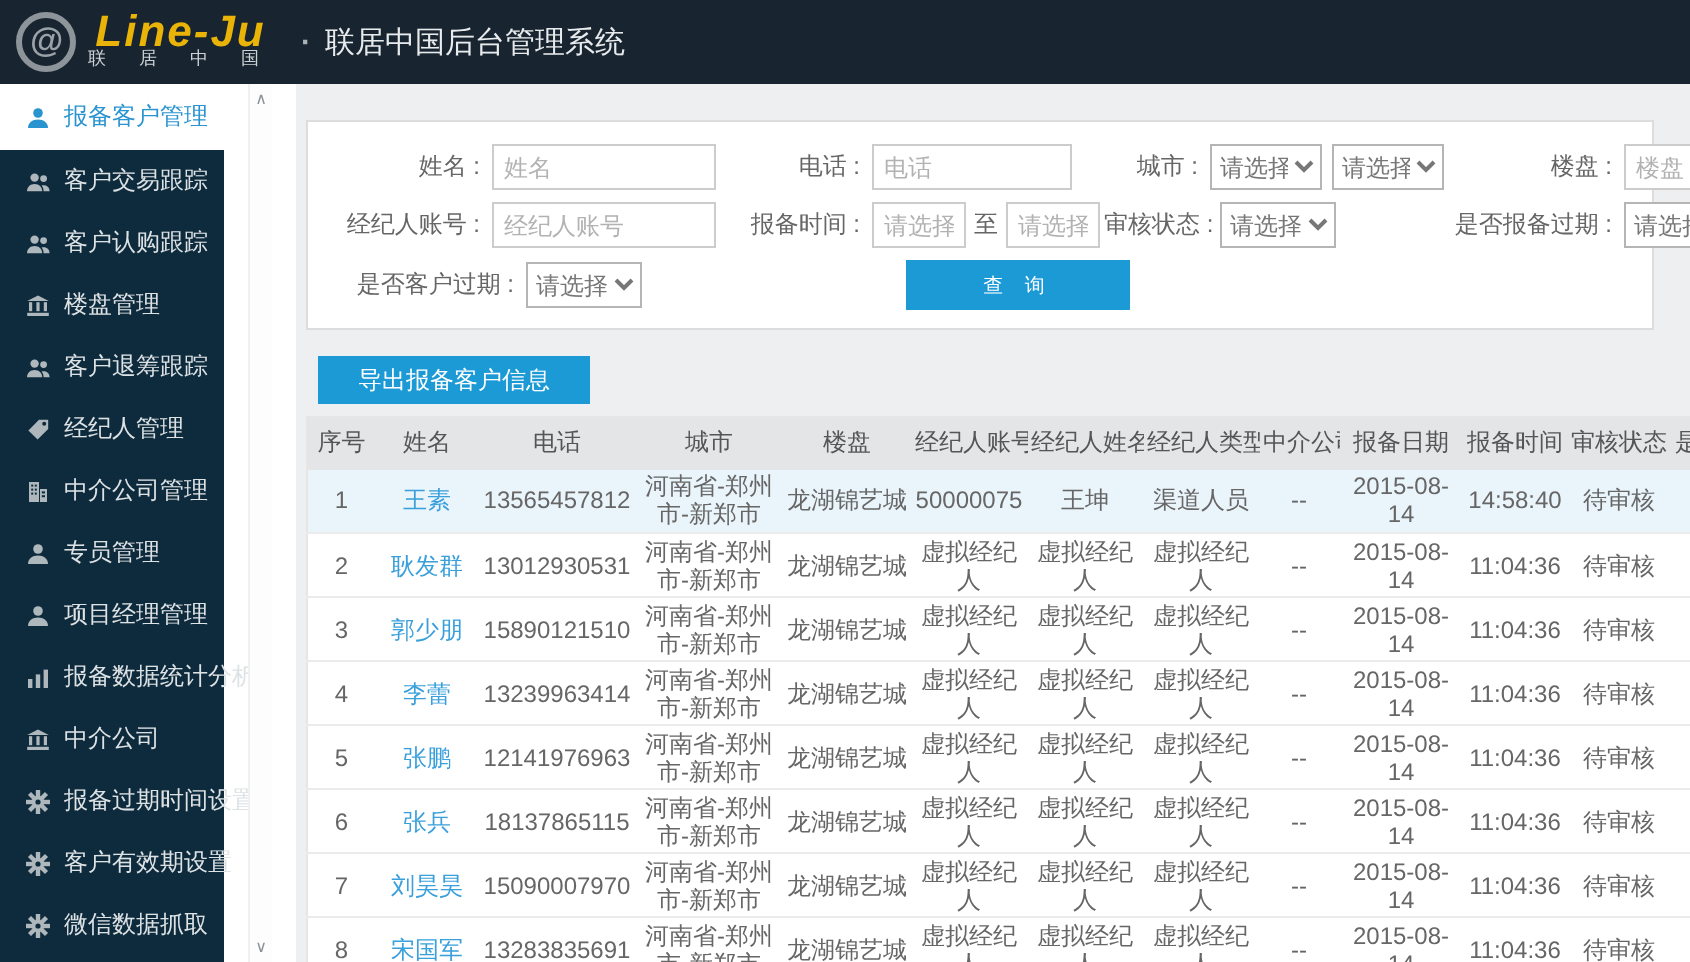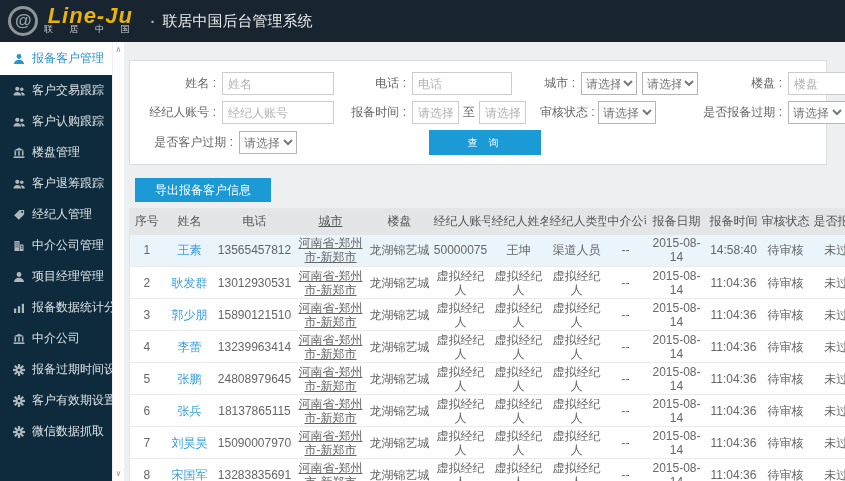--- a/index.html
+++ b/index.html
@@ -14,60 +14,60 @@
   
   .header{height:42px;background:var(--header-bg);display:flex;align-items:center;flex:0 0 42px;padding-left:8px;}
   .logo{display:flex;align-items:center;gap:6px;}
   .logo-at{width:30px;height:30px;border:3px solid #8d959b;border-radius:50%;color:#9aa2a8;font-weight:bold;font-size:17px;display:flex;align-items:center;justify-content:center;font-style:italic;}
   .logo-en{color:#eab308;font-weight:bold;font-style:italic;font-size:22px;letter-spacing:1px;line-height:16px;text-align:center;}
   .logo-cn{color:#cdd2d6;font-size:9px;letter-spacing:7px;line-height:11px;white-space:nowrap;}
   .app-title{color:#e8ebed;font-size:15px;margin-left:14px;display:flex;align-items:center;gap:7px;}
   .title-dot{color:#aab2b8;font-weight:bold;}
 
   
-  .main{flex:1;display:flex;min-height:0;}
+  .main{flex:1;display:flex;min-height:0;gap:12px;}
   .sidebar{width:112px;background:var(--sidebar-bg);flex:0 0 112px;}
   .side-item{height:31px;display:flex;align-items:center;padding-left:13px;gap:7px;color:#dde2e5;cursor:pointer;white-space:nowrap;}
   .side-item .s-icon{width:12px;height:12px;display:inline-flex;color:#aeb7bc;flex:0 0 12px;}
   .side-item .s-icon svg{width:12px;height:12px;fill:currentColor;}
   .side-item.active{background:#fff;color:#2a94d0;height:33px;}
   .side-item.active .s-icon{color:#2a94d0;}
   .s-label{font-size:12px;}
 
   .side-scroll{width:12px;flex:0 0 12px;background:#fdfdfd;display:flex;flex-direction:column;justify-content:space-between;align-items:center;color:#8b9398;font-size:8px;padding:3px 0;border-left:1px solid #f0f0f0;}
 
   .content{flex:1;background:var(--content-bg);padding:18px 18px 0 5px;min-width:0;}
 
   
   .filter-panel{background:#fff;border:1px solid #ddd;padding:11px 6px 9px 6px;}
   .f-row{display:grid;grid-template-columns:212px 180px 170px 1fr;align-items:center;margin-bottom:6px;}
   .f-row:last-child{margin-bottom:0;margin-left:17px;}
   .f-cell{display:flex;align-items:center;}
   .f-label{text-align:right;padding-right:6px;color:#666;white-space:nowrap;}
-  .w1 .f-label{width:86px;} .w2 .f-label{width:64px;} .w3 .f-label{width:58px;margin-left:12px;} .w4 .f-label{width:90px;}
+  .w1 .f-label{width:86px;} .w2 .f-label{width:64px;} .w3 .f-label{width:58px;} .w4 .f-label{width:90px;}
   .f-spacer{width:64px;flex:0 0 64px;}
   input[type=text]{height:23px;border:1px solid #ccc;padding:0 5px;font-size:12px;color:#555;font-family:inherit;}
   input[type=text]::placeholder{color:#b2b2b2;}
   .in-lg{width:112px;} .in-md{width:100px;} .in-dt{width:47px;}
   select{height:23px;border:1px solid #b5b5b5;background:#fff;font-size:12px;color:#777;font-family:inherit;min-width:56px;}
   .to-label{margin:0 4px;color:#666;}
   .sel-gap{margin-right:5px;}
   .search-btn{width:112px;height:25px;background:var(--accent);color:#fff;border:none;font-size:10px;letter-spacing:4px;cursor:pointer;font-family:inherit;}
 
   
   .actions{margin:13px 0 6px 6px;display:flex;gap:16px;}
   .act-btn{background:var(--accent);color:#fff;border:none;height:24px;padding:0 20px;font-size:12px;cursor:pointer;font-family:inherit;}
 
   
   .report-table{width:100%;border-collapse:collapse;background:#fff;table-layout:fixed;border:1px solid #e6e6e6;}
   .report-table th{background:var(--thead-bg);color:#555;font-weight:normal;height:26px;font-size:12px;padding:0 2px;white-space:nowrap;overflow:hidden;}
   .report-table td{height:32px;text-align:center;color:#666;font-size:12px;line-height:14px;padding:0 2px;border-bottom:1px solid #ebebeb;overflow:hidden;}
   .report-table tr.hl td{background:var(--hl-row);}
   .name-link{color:var(--link);text-decoration:none;cursor:pointer;}
-  .c-index{width:34px;} .c-name{width:52px;} .c-phone{width:78px;} .c-city{width:74px;text-decoration:underline;}
+  .c-index{width:34px;} .c-name{width:52px;} .c-phone{width:78px;} .c-city{width:74px;}
   .c-estate{width:64px;} .c-agent_account{width:58px;} .c-agent_name{width:58px;} .c-agent_type{width:58px;}
   .c-agency{width:40px;} .c-report_date{width:62px;} .c-report_time{width:52px;} .c-audit_status{width:52px;} .c-report_expired{width:62px;}
 </style>
 </head>
 <body>
 
 <div class="app">
 
   <header class="header">
     <div class="logo">
@@ -167,20 +167,29 @@
           </span>
           <span class="s-label">中介公司管理</span>
         </div>
         <div class="side-item">
           <span class="s-icon">
             <svg viewBox="0 0 12 12">
               <circle cx="6" cy="3.5" r="2.4"></circle>
               <path d="M1 11c0-2.6 2.2-4.2 5-4.2S11 8.4 11 11z"></path>
             </svg>
           </span>
+          <span class="s-label">专员管理</span>
+        </div>
+        <div class="side-item">
+          <span class="s-icon">
+            <svg viewBox="0 0 12 12">
+              <circle cx="6" cy="3.5" r="2.4"></circle>
+              <path d="M1 11c0-2.6 2.2-4.2 5-4.2S11 8.4 11 11z"></path>
+            </svg>
+          </span>
           <span class="s-label">项目经理管理</span>
         </div>
         <div class="side-item">
           <span class="s-icon">
             <svg viewBox="0 0 12 12">
               <rect x="1" y="6.5" width="2.2" height="4.5"></rect>
               <rect x="4.9" y="4.2" width="2.2" height="6.8"></rect>
               <rect x="8.8" y="1.8" width="2.2" height="9.2"></rect>
             </svg>
           </span>
@@ -381,21 +390,21 @@
               <td class="c-agent_type">虚拟经纪人</td>
               <td class="c-agency">--</td>
               <td class="c-report_date">2015-08-14</td>
               <td class="c-report_time">11:04:36</td>
               <td class="c-audit_status">待审核</td>
               <td class="c-report_expired">未过期</td>
             </tr>
             <tr>
               <td class="c-index">5</td>
               <td class="c-name"><a class="name-link">张鹏</a></td>
-              <td class="c-phone">24808979645</td>
+              <td class="c-phone">12141976963</td>
               <td class="c-city">河南省-郑州市-新郑市</td>
               <td class="c-estate">龙湖锦艺城</td>
               <td class="c-agent_account">虚拟经纪人</td>
               <td class="c-agent_name">虚拟经纪人</td>
               <td class="c-agent_type">虚拟经纪人</td>
               <td class="c-agency">--</td>
               <td class="c-report_date">2015-08-14</td>
               <td class="c-report_time">11:04:36</td>
               <td class="c-audit_status">待审核</td>
               <td class="c-report_expired">未过期</td>

